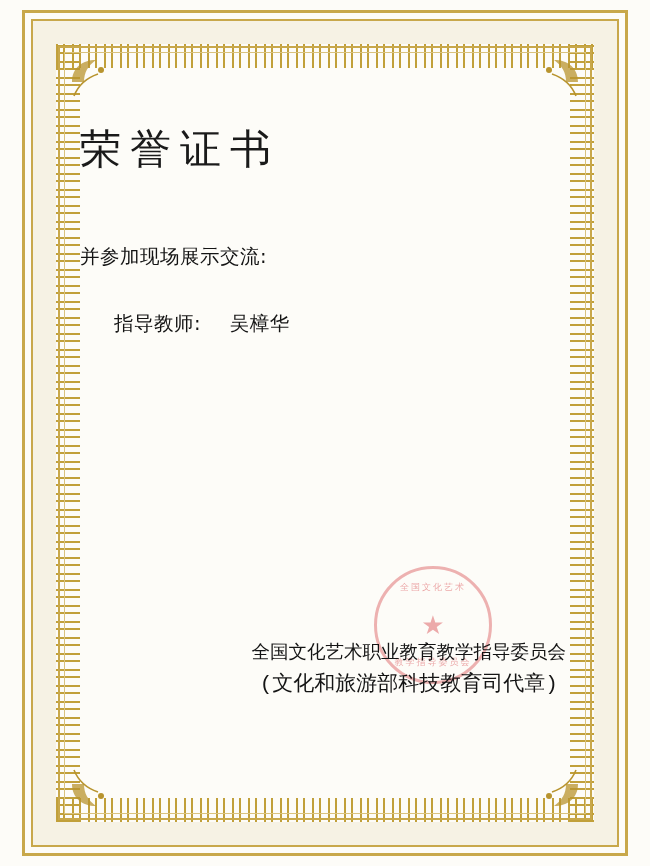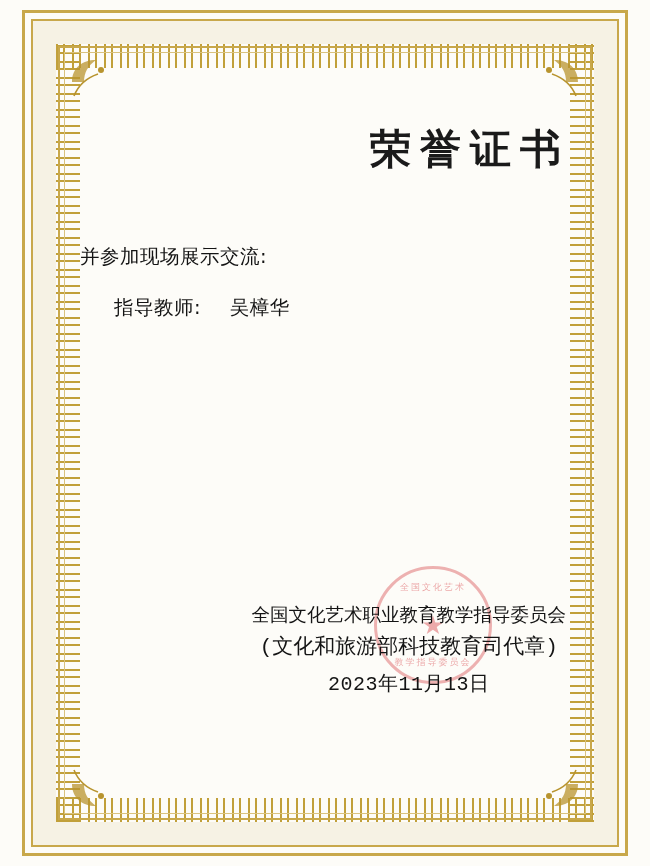--- a/index.html
+++ b/index.html
@@ -108,24 +108,24 @@
   
   .content {
     position: absolute;
     left: 80px;
     right: 80px;
     top: 70px;
     bottom: 70px;
   }
 
   .cert-title {
-    text-align: right;
+    text-align: left;
     margin-top: 52px;
     font-family: "DejaVu Serif", serif;
-    font-weight: bold;
+    font-weight: normal;
     font-size: 41px;
     letter-spacing: 9px;
     color: #1a1a1a;
   }
 
   .recipient {
     margin-top: 66px;
     font-size: 19.5px;
     color: #141414;
     font-family: "DejaVu Sans", sans-serif;
@@ -137,21 +137,21 @@
     font-size: 19.5px;
     line-height: 38px;
     color: #141414;
     text-align: justify;
     text-indent: 39px;
     font-family: "DejaVu Sans", sans-serif;
     letter-spacing: 0.3px;
   }
 
   .teacher-line {
-    margin-top: 24px;
+    margin-top: 40px;
     margin-left: 34px;
     font-size: 19.5px;
     color: #141414;
     font-family: "DejaVu Sans", sans-serif;
     letter-spacing: 0.5px;
   }
   .teacher-name { margin-left: 22px; }
 
   .signature-block {
     position: absolute;
@@ -258,17 +258,16 @@
 
     <div class="seal">
       <div class="seal-text-top">全国文化艺术</div>
       <div class="star">★</div>
       <div class="seal-text-bottom">教学指导委员会</div>
     </div>
 
     <div class="signature-block">
       <div>全国文化艺术职业教育教学指导委员会</div>
       <div class="signature-line2">(文化和旅游部科技教育司代章)</div>
-      <div class="sig-date">2023年11月13日</div>
     </div>
 
   </div>
 </div>
 
 </body></html>

